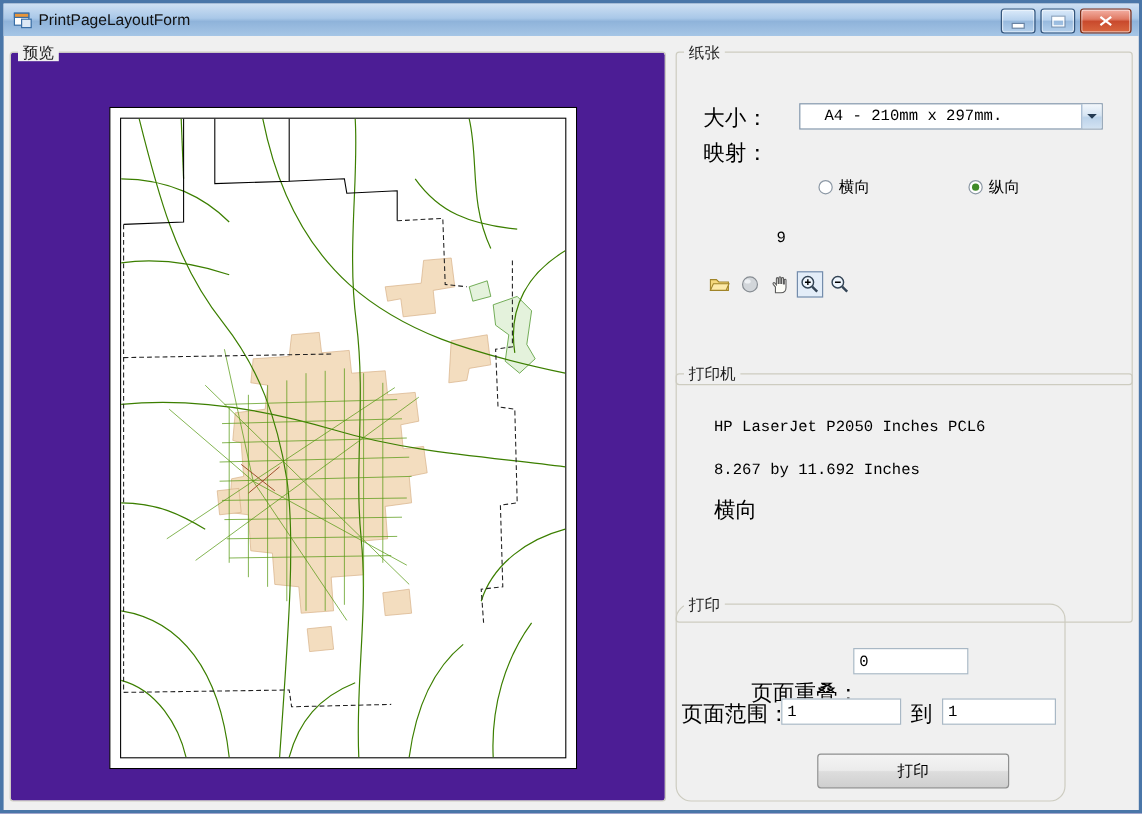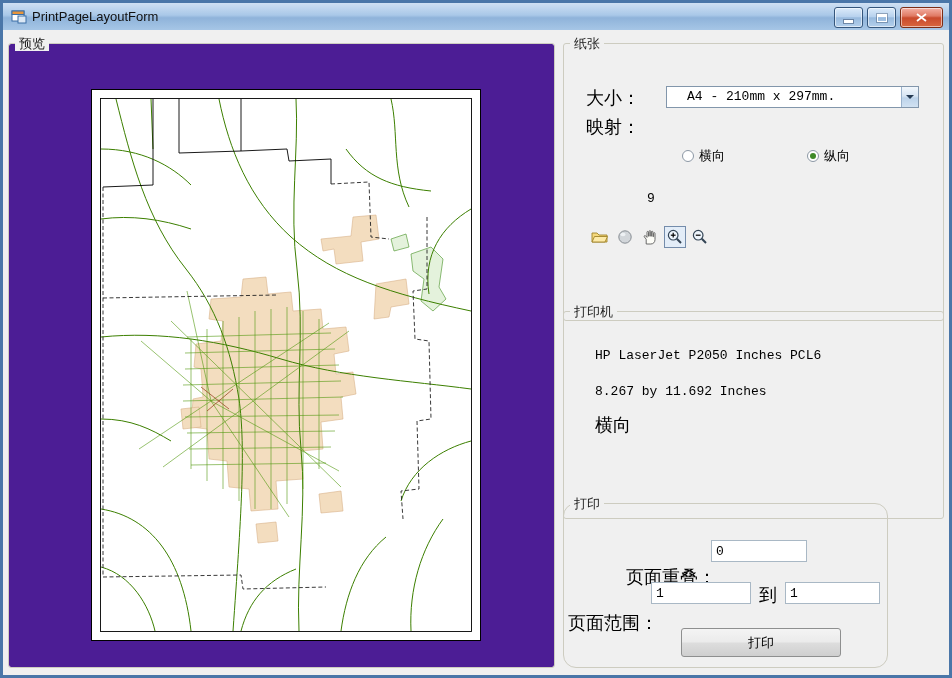--- a/index.html
+++ b/index.html
@@ -250,21 +250,21 @@
       <span class="lbl mono" style="left:31px; top:72px;">8.267 by 11.692 Inches</span>
       <span class="lbl" style="left:31px; top:105px;">横向</span>
     </div>
 
     <div class="group" style="left:560px; top:473px; width:325px; height:165px;border-radius:13px;">
       <span class="group-label">打印</span>
 
       <span class="lbl" style="left:62px; top:41px;margin-top:24px;">页面重叠：</span>
       <input class="textbox" style="left: 147px; top: 36px; width: 96px;" value="0">
 
-      <span class="lbl" style="left:4px; top:83px;margin-top:28px;">页面范围：</span>
+      <span class="lbl" style="left:4px; top:83px;">页面范围：</span>
       <input class="textbox" style="left: 87px; top: 78px; width: 100px;" value="1">
       <span class="lbl" style="left:195px; top:83px;">到</span>
       <input class="textbox" style="left: 221px; top: 78px; width: 95px;" value="1">
 
       <button class="push-btn" style="left:117px; top:124px; width:160px; height:29px;">打印</button>
     </div>
 
   </div>
 </div>
 

